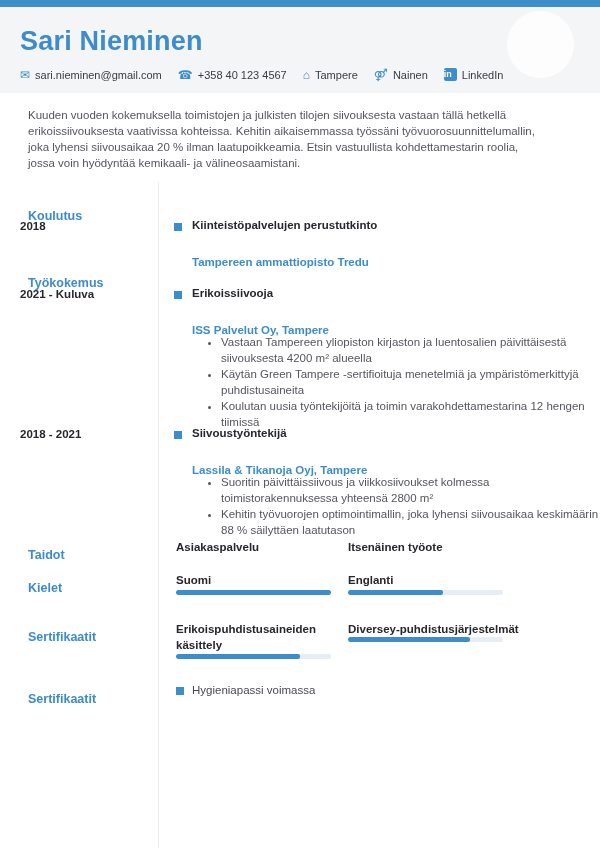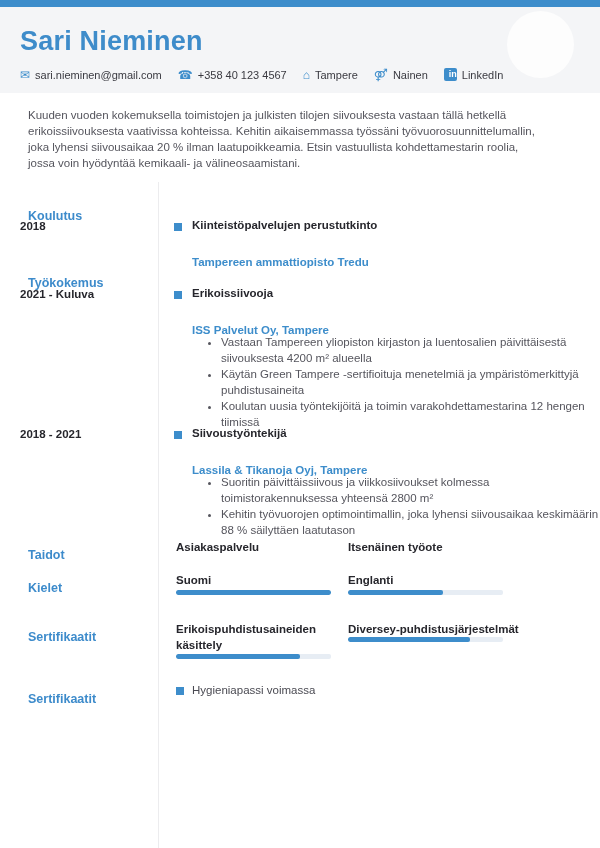--- a/index.html
+++ b/index.html
@@ -8,21 +8,21 @@
   .topbar{position:absolute;top:0;left:0;width:600px;height:7px;background:#3d8dcb;}
   .band{position:absolute;top:7px;left:0;width:600px;height:86px;background:#f4f5f7;}
   .avatar{position:absolute;top:11px;left:507px;width:67px;height:67px;border-radius:50%;background:#fdfdfd;}
   .name{position:absolute;top:26px;left:20px;margin:0;font-size:27px;font-weight:bold;
         color:#3e8cca;letter-spacing:.2px;text-align:center;}
   .contacts{position:absolute;top:68px;left:20px;display:flex;gap:16px;align-items:center;
         font-size:11px;color:#3a3a41;}
   .c-item{display:flex;align-items:center;gap:5px;cursor:default;}
   .ci{color:#3d8dcb;font-size:12px;line-height:1;}
   .li-badge{display:inline-block;width:13px;height:13px;background:#3d8dcb;color:#fff;
-        font-size:9px;font-weight:bold;text-align:right;line-height:13px;border-radius:2px;}
+        font-size:9px;font-weight:bold;text-align:left;line-height:13px;border-radius:2px;}
   .summary{position:absolute;top:99px;left:20px;width:508px;margin:8px;
         font-size:11.5px;line-height:16px;color:#55555d;}
   .vline{position:absolute;left:158px;top:182px;width:1px;height:666px;background:#ececee;}
   .sec-label{position:absolute;left:20px;margin:8px;font-size:12.5px;font-weight:bold;color:#3d8bcb;}
   .date{position:absolute;left:20px;font-size:11.5px;font-weight:bold;color:#26262c;}
   .sq{position:absolute;width:8px;height:8px;background:#3d8dcb;}
   .etitle{position:absolute;left:192px;font-size:11.5px;font-weight:bold;color:#26262c;}
   .elink{position:absolute;left:192px;font-size:11.5px;font-weight:bold;color:#3d8dcb;cursor:pointer;margin-top:20px;}
   .bullets{position:absolute;left:199px;width:382px;margin:8px;padding:0 0 0 14px;
         font-size:11.5px;line-height:15.5px;color:#55555d;}

